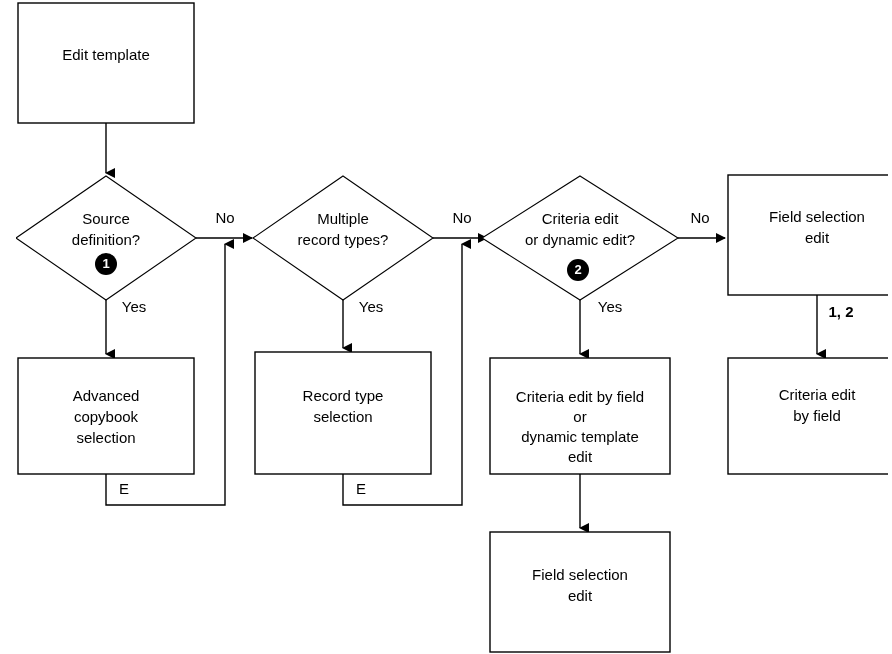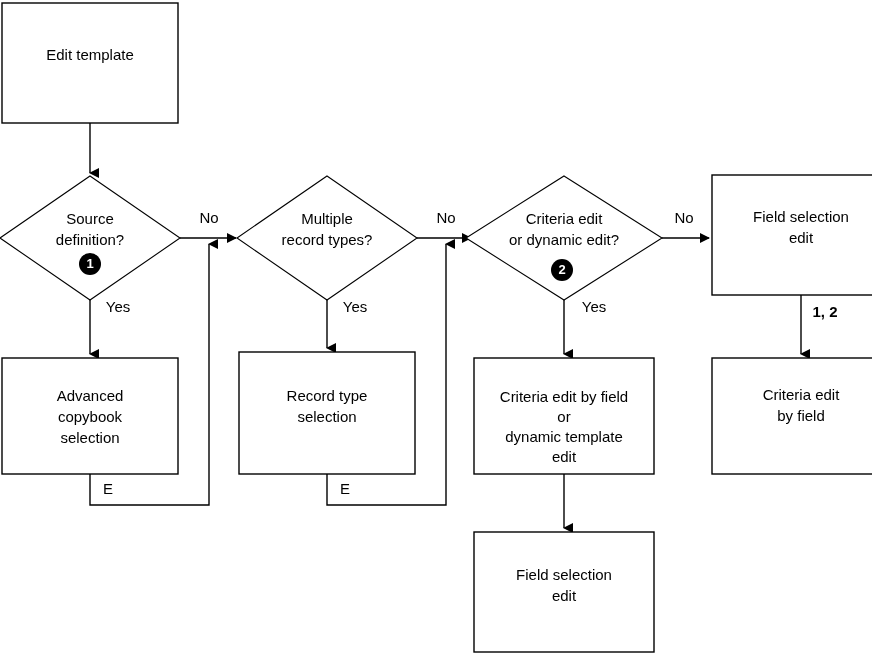--- a/index.html
+++ b/index.html
@@ -11,20 +11,21 @@
     width: 892px;
     height: 654px;
     font-family: "Liberation Sans", sans-serif;
   }
   #flowchart-root {
     position: relative;
     width: 872px;
     height: 654px;
     background: #ffffff;
     overflow: hidden;
+    padding-left: 16px;
   }
   svg.chart {
     display: block;
     width: 892px;
     height: 654px;
   }
   .node-shape {
     fill: #ffffff;
     stroke: #000000;
     stroke-width: 1.4;

